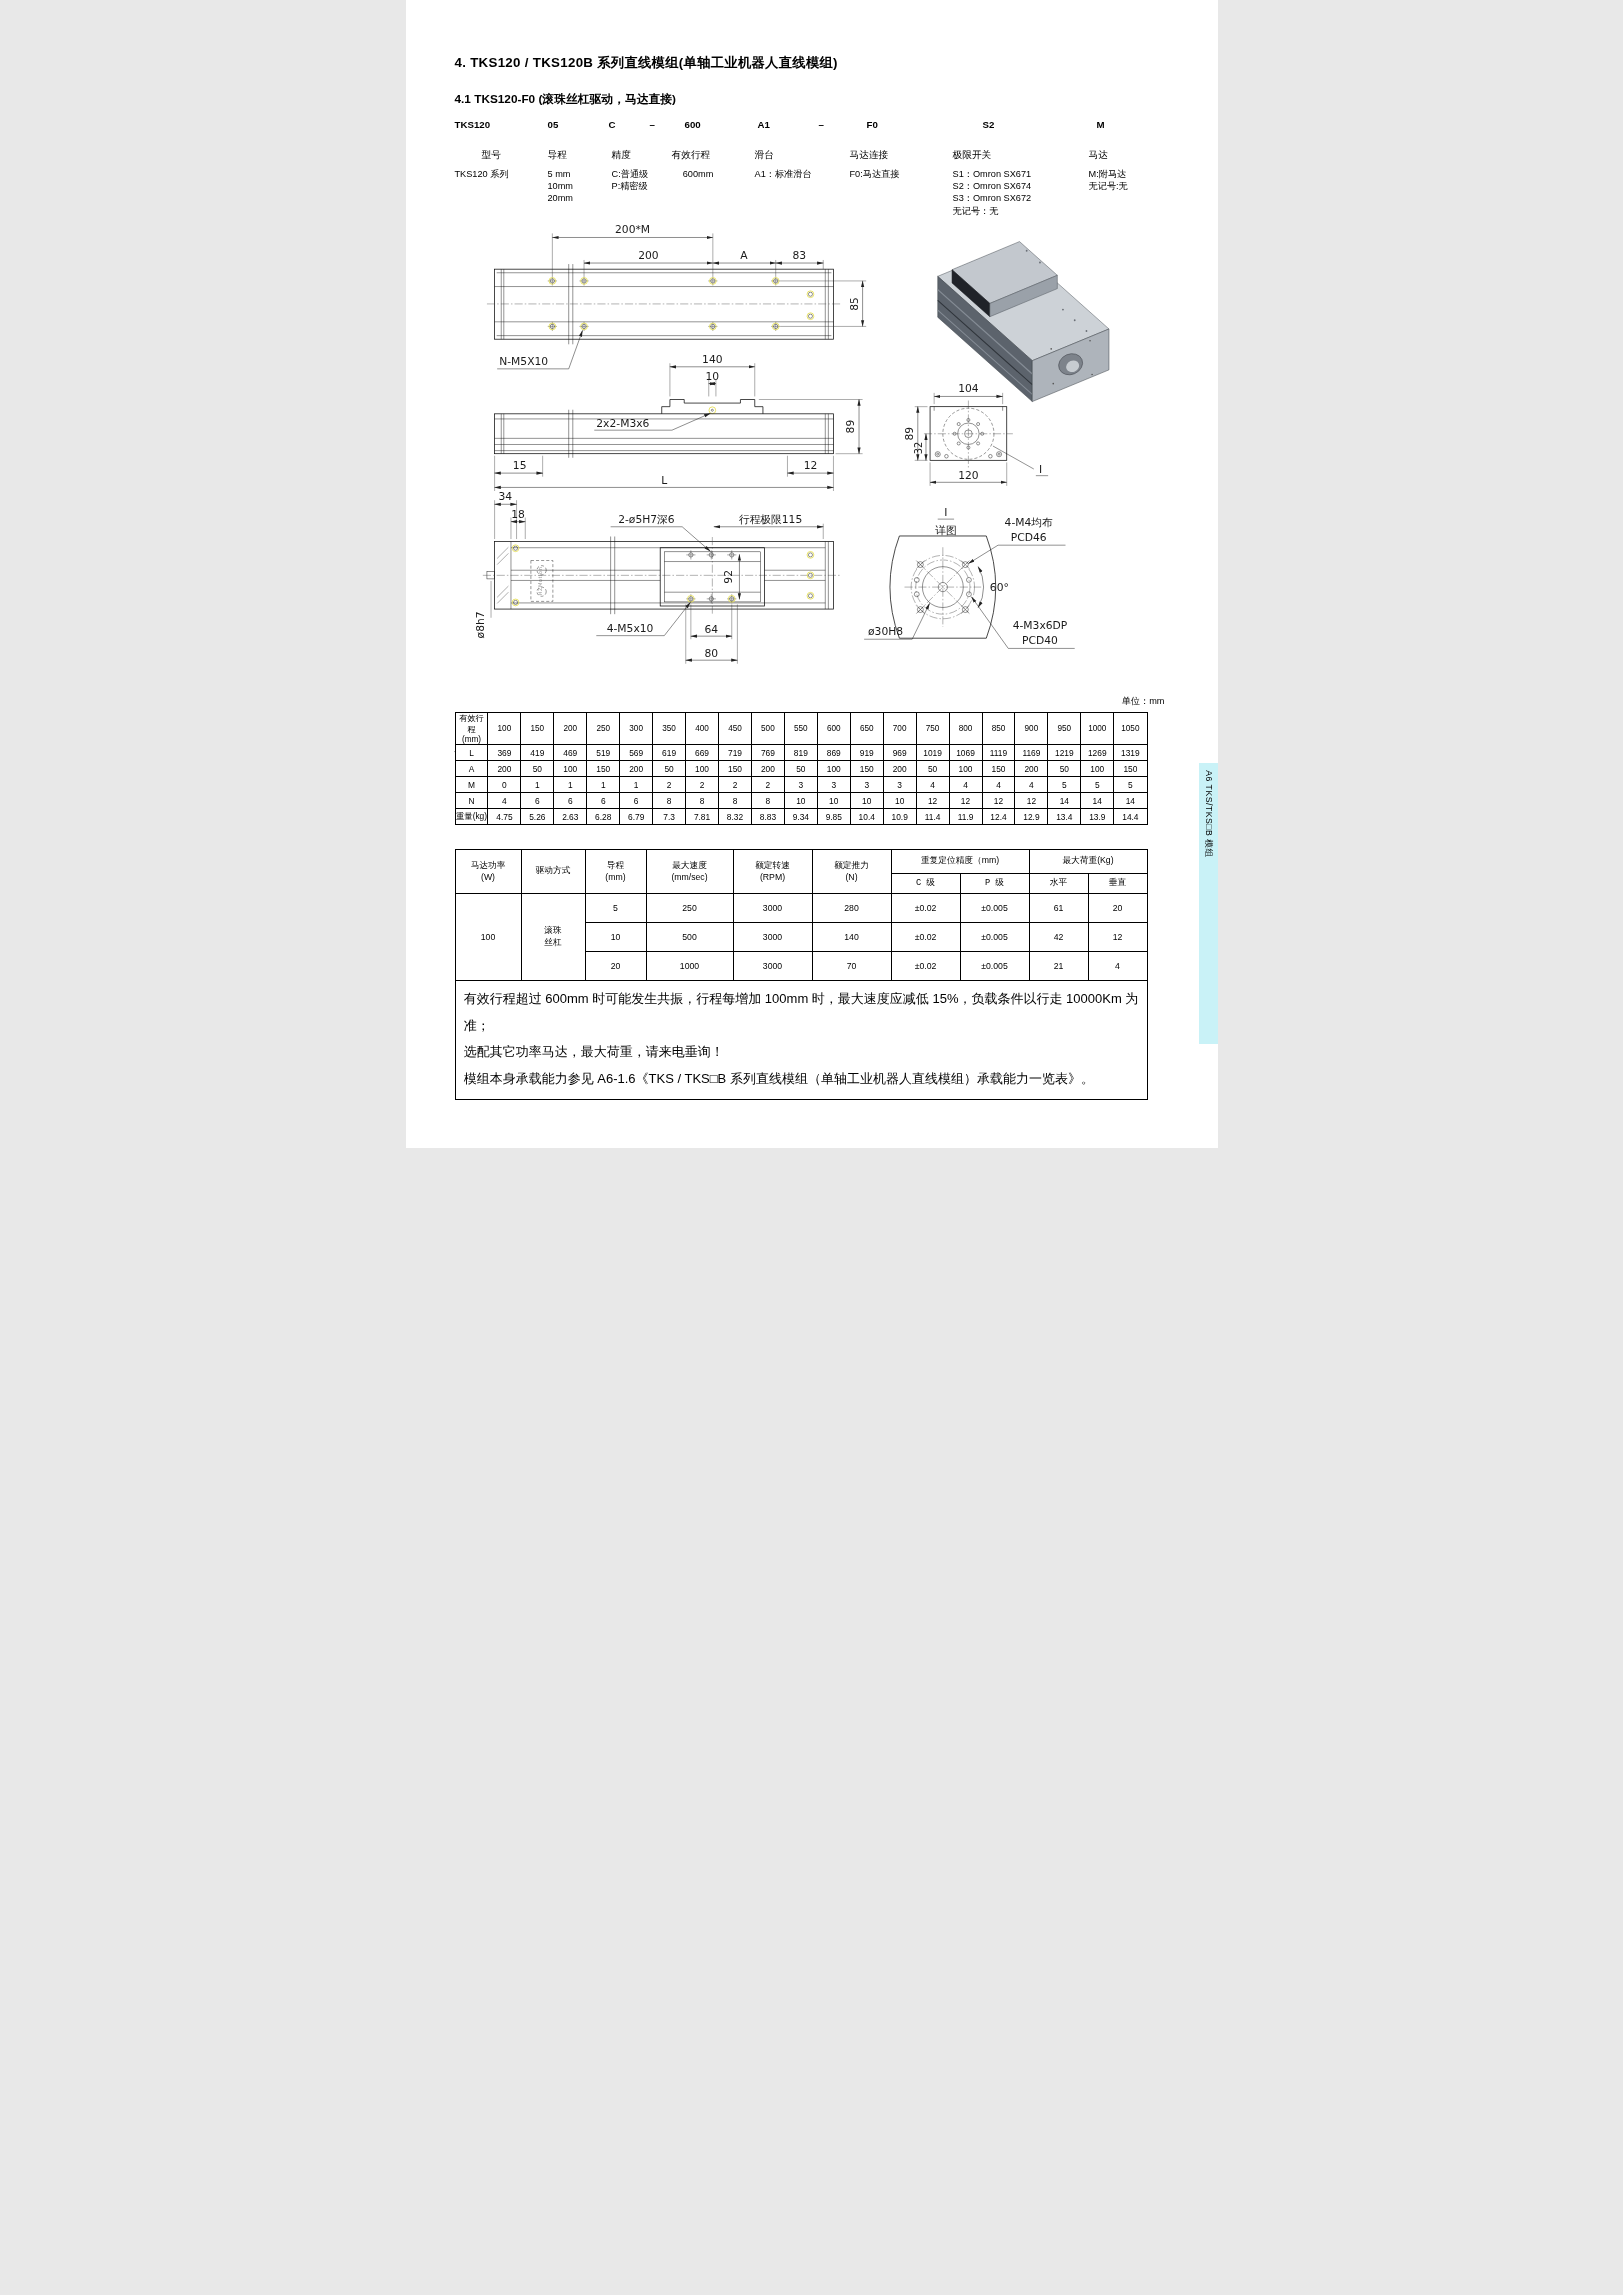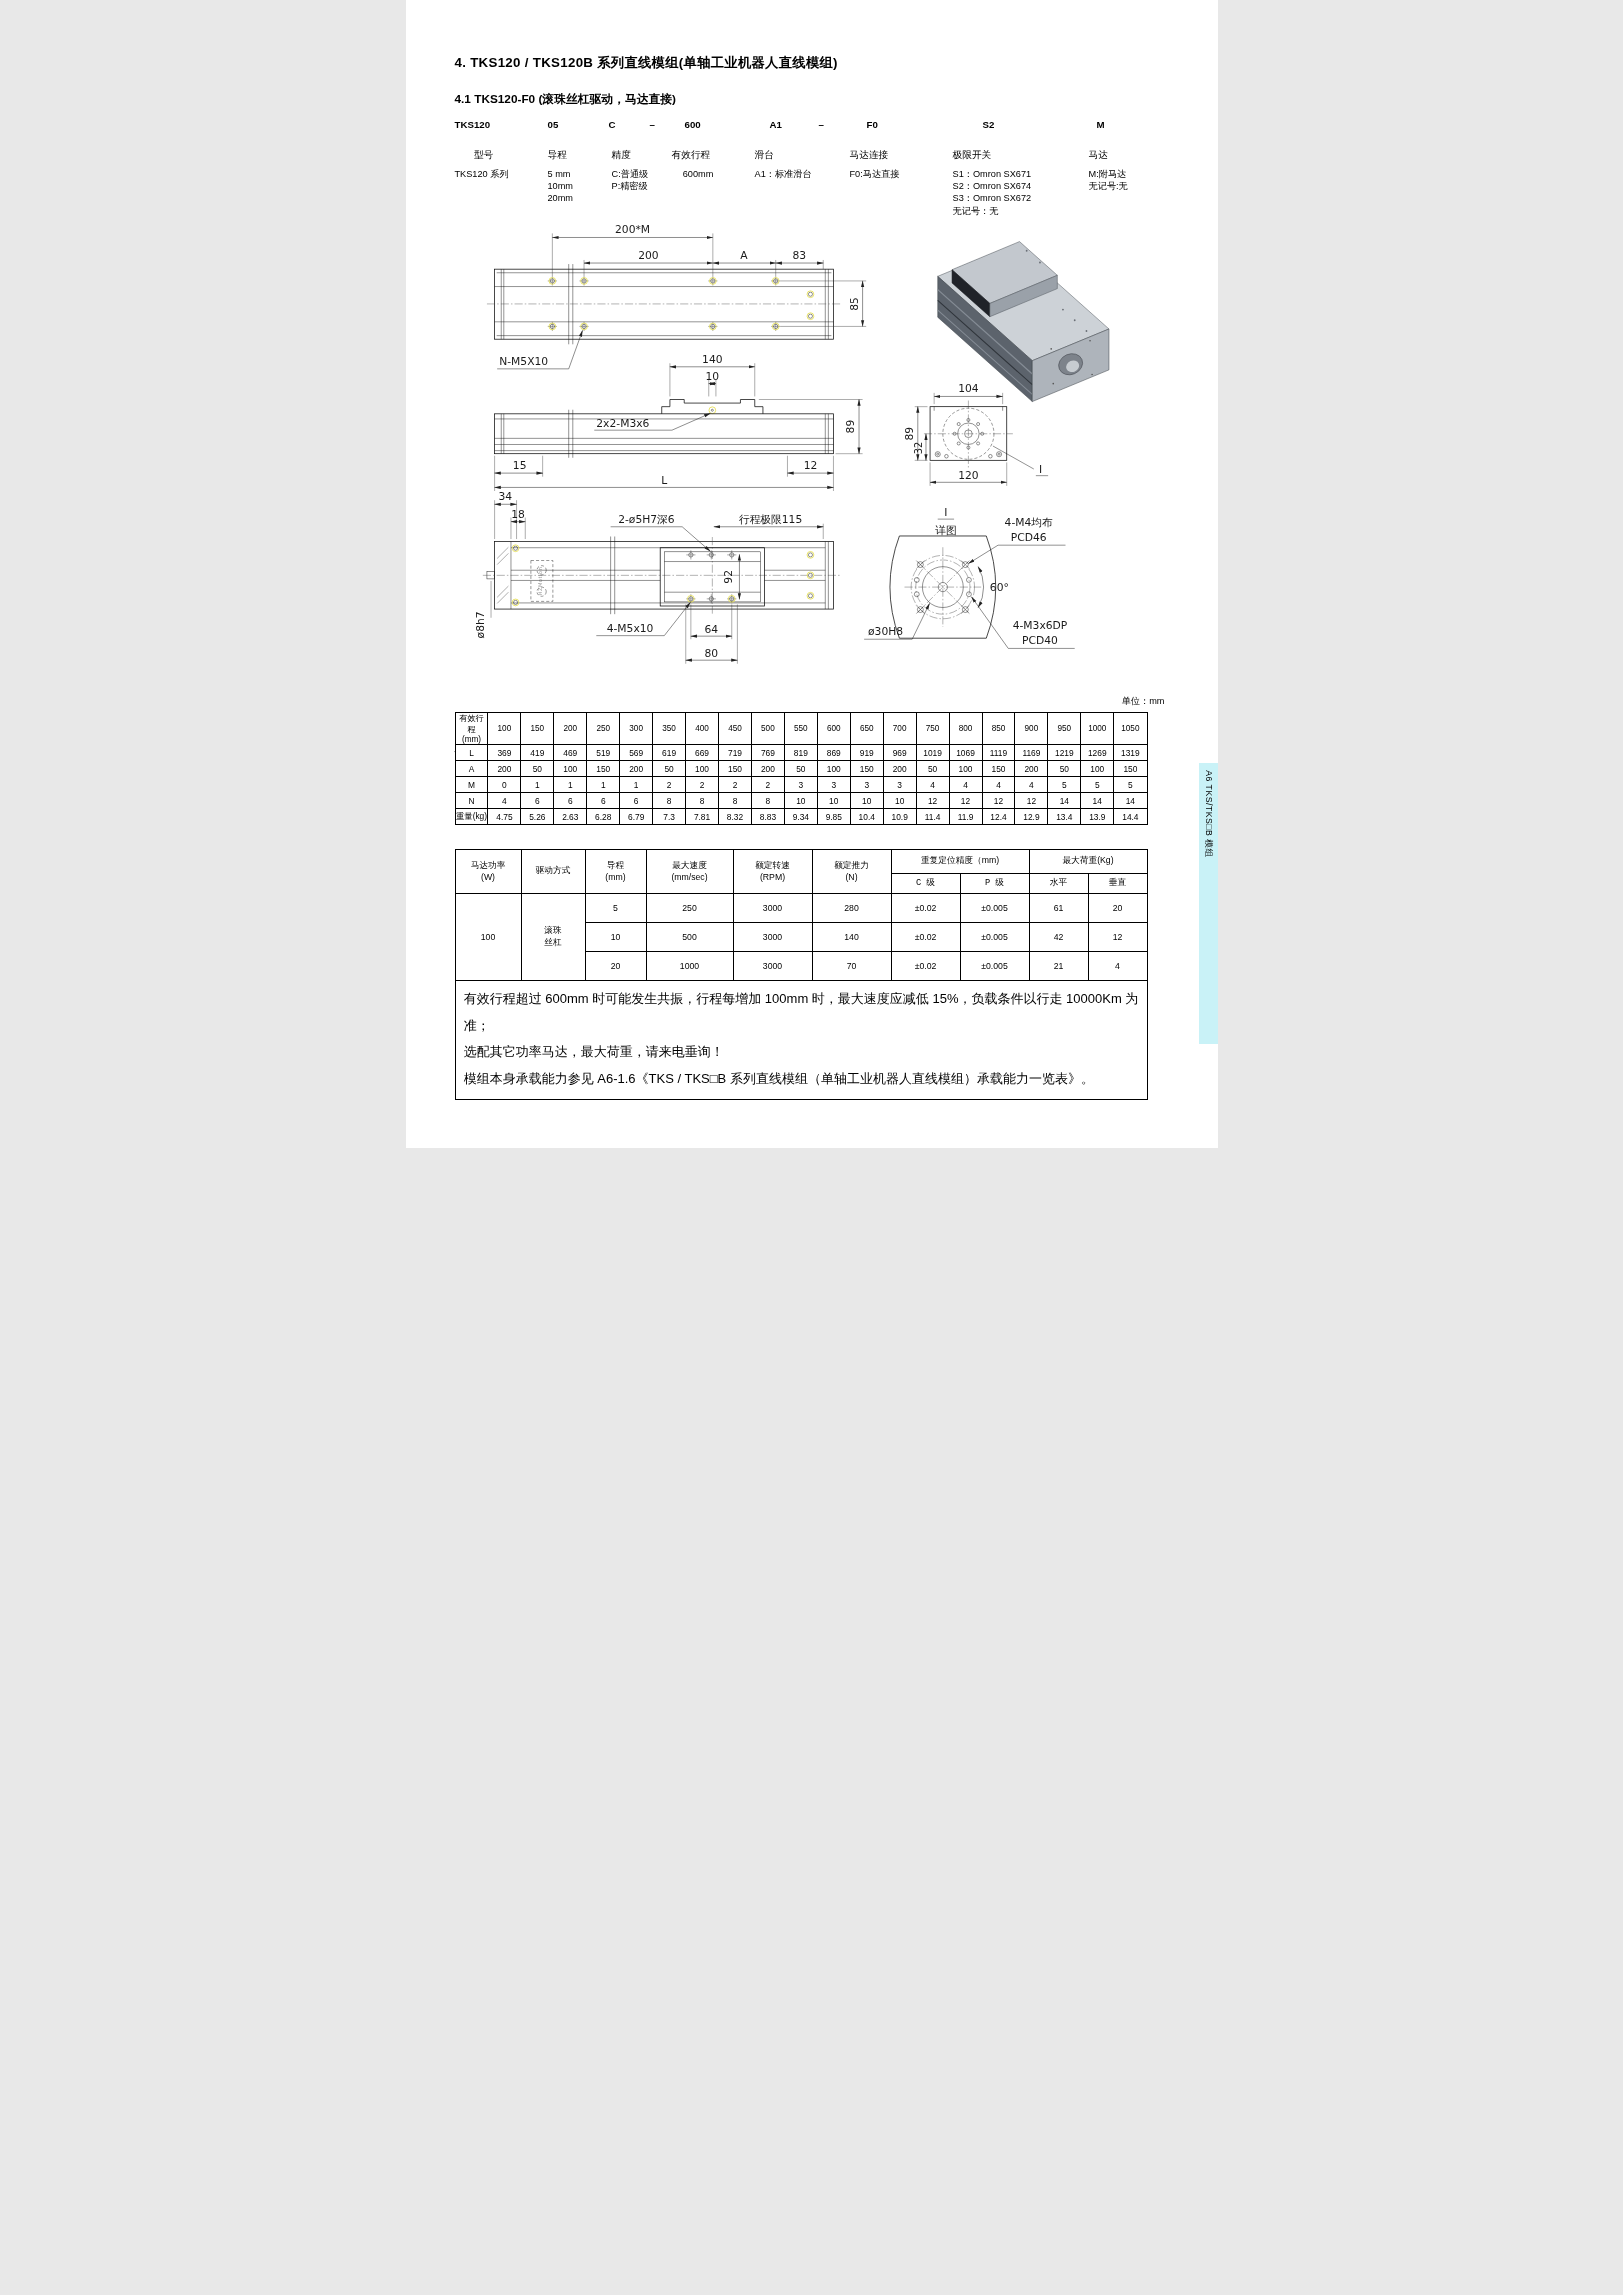--- a/index.html
+++ b/index.html
@@ -5,21 +5,21 @@
   html,body{margin:0;padding:0;background:#e8e8e8;}
   .page{position:relative;width:812px;height:1148px;background:#ffffff;margin:0 auto;
         font-family:"Liberation Sans",sans-serif;color:#000;overflow:hidden;}
   .abs{position:absolute;}
   .t1{left:49px;top:54px;font-size:13.3px;font-weight:bold;letter-spacing:0.3px;}
   .t2{left:49px;top:92px;font-size:11.8px;font-weight:bold;}
   .seg{position:absolute;top:119px;font-size:9.7px;font-weight:bold;}
   .opt{position:absolute;top:150px;font-size:9.2px;line-height:1;}
   .opt-t{font-size:9.7px;margin-bottom:10.2px;}
   .opt-l{margin-top:3px;}
-  .ind38{padding-left:19.4px;}
+  .ind38{padding-left:19.4px;text-align:center;}
   .ind22{padding-left:11.2px;}
   .pre{white-space:pre-line;}
   
   .sec-h{font-size:9.7px;font-weight:bold;margin-top:48px;}
   .unit{font-size:9.2px;text-align:right;width:133px;}
   table{border-collapse:collapse;table-layout:fixed;background:#fff;}
   .dtable{width:693px;border:1.5px solid #000;}
   .dtable th,.dtable td{border:1px solid #000;text-align:center;font-weight:400;
       font-size:8.4px;padding:0;height:15px;overflow:hidden;}
   .dtable th.hd{height:26.6px;font-size:8.2px;}
@@ -54,21 +54,21 @@
 
   <div class="abs t1">4. TKS120 / TKS120B 系列直线模组(单轴工业机器人直线模组)</div>
   <div class="abs t2">4.1 TKS120-F0 (滚珠丝杠驱动，马达直接)</div>
 
   <div>
     <span class="seg" style="left:49px">TKS120</span>
     <span class="seg" style="left:142px">05</span>
     <span class="seg" style="left:203px">C</span>
     <span class="seg" style="left:244px">–</span>
     <span class="seg" style="left:279px">600</span>
-    <span class="seg" style="left:364px">A1</span>
+    <span class="seg" style="left:352px">A1</span>
     <span class="seg" style="left:413px">–</span>
     <span class="seg" style="left:461px">F0</span>
     <span class="seg" style="left:577px">S2</span>
     <span class="seg" style="left:691px">M</span>
   </div>
 
   <div class="opt" style="left:49px">
     <div class="opt-t ind38">型号</div>
     <div class="opt-l">TKS120 系列</div>
   </div>

